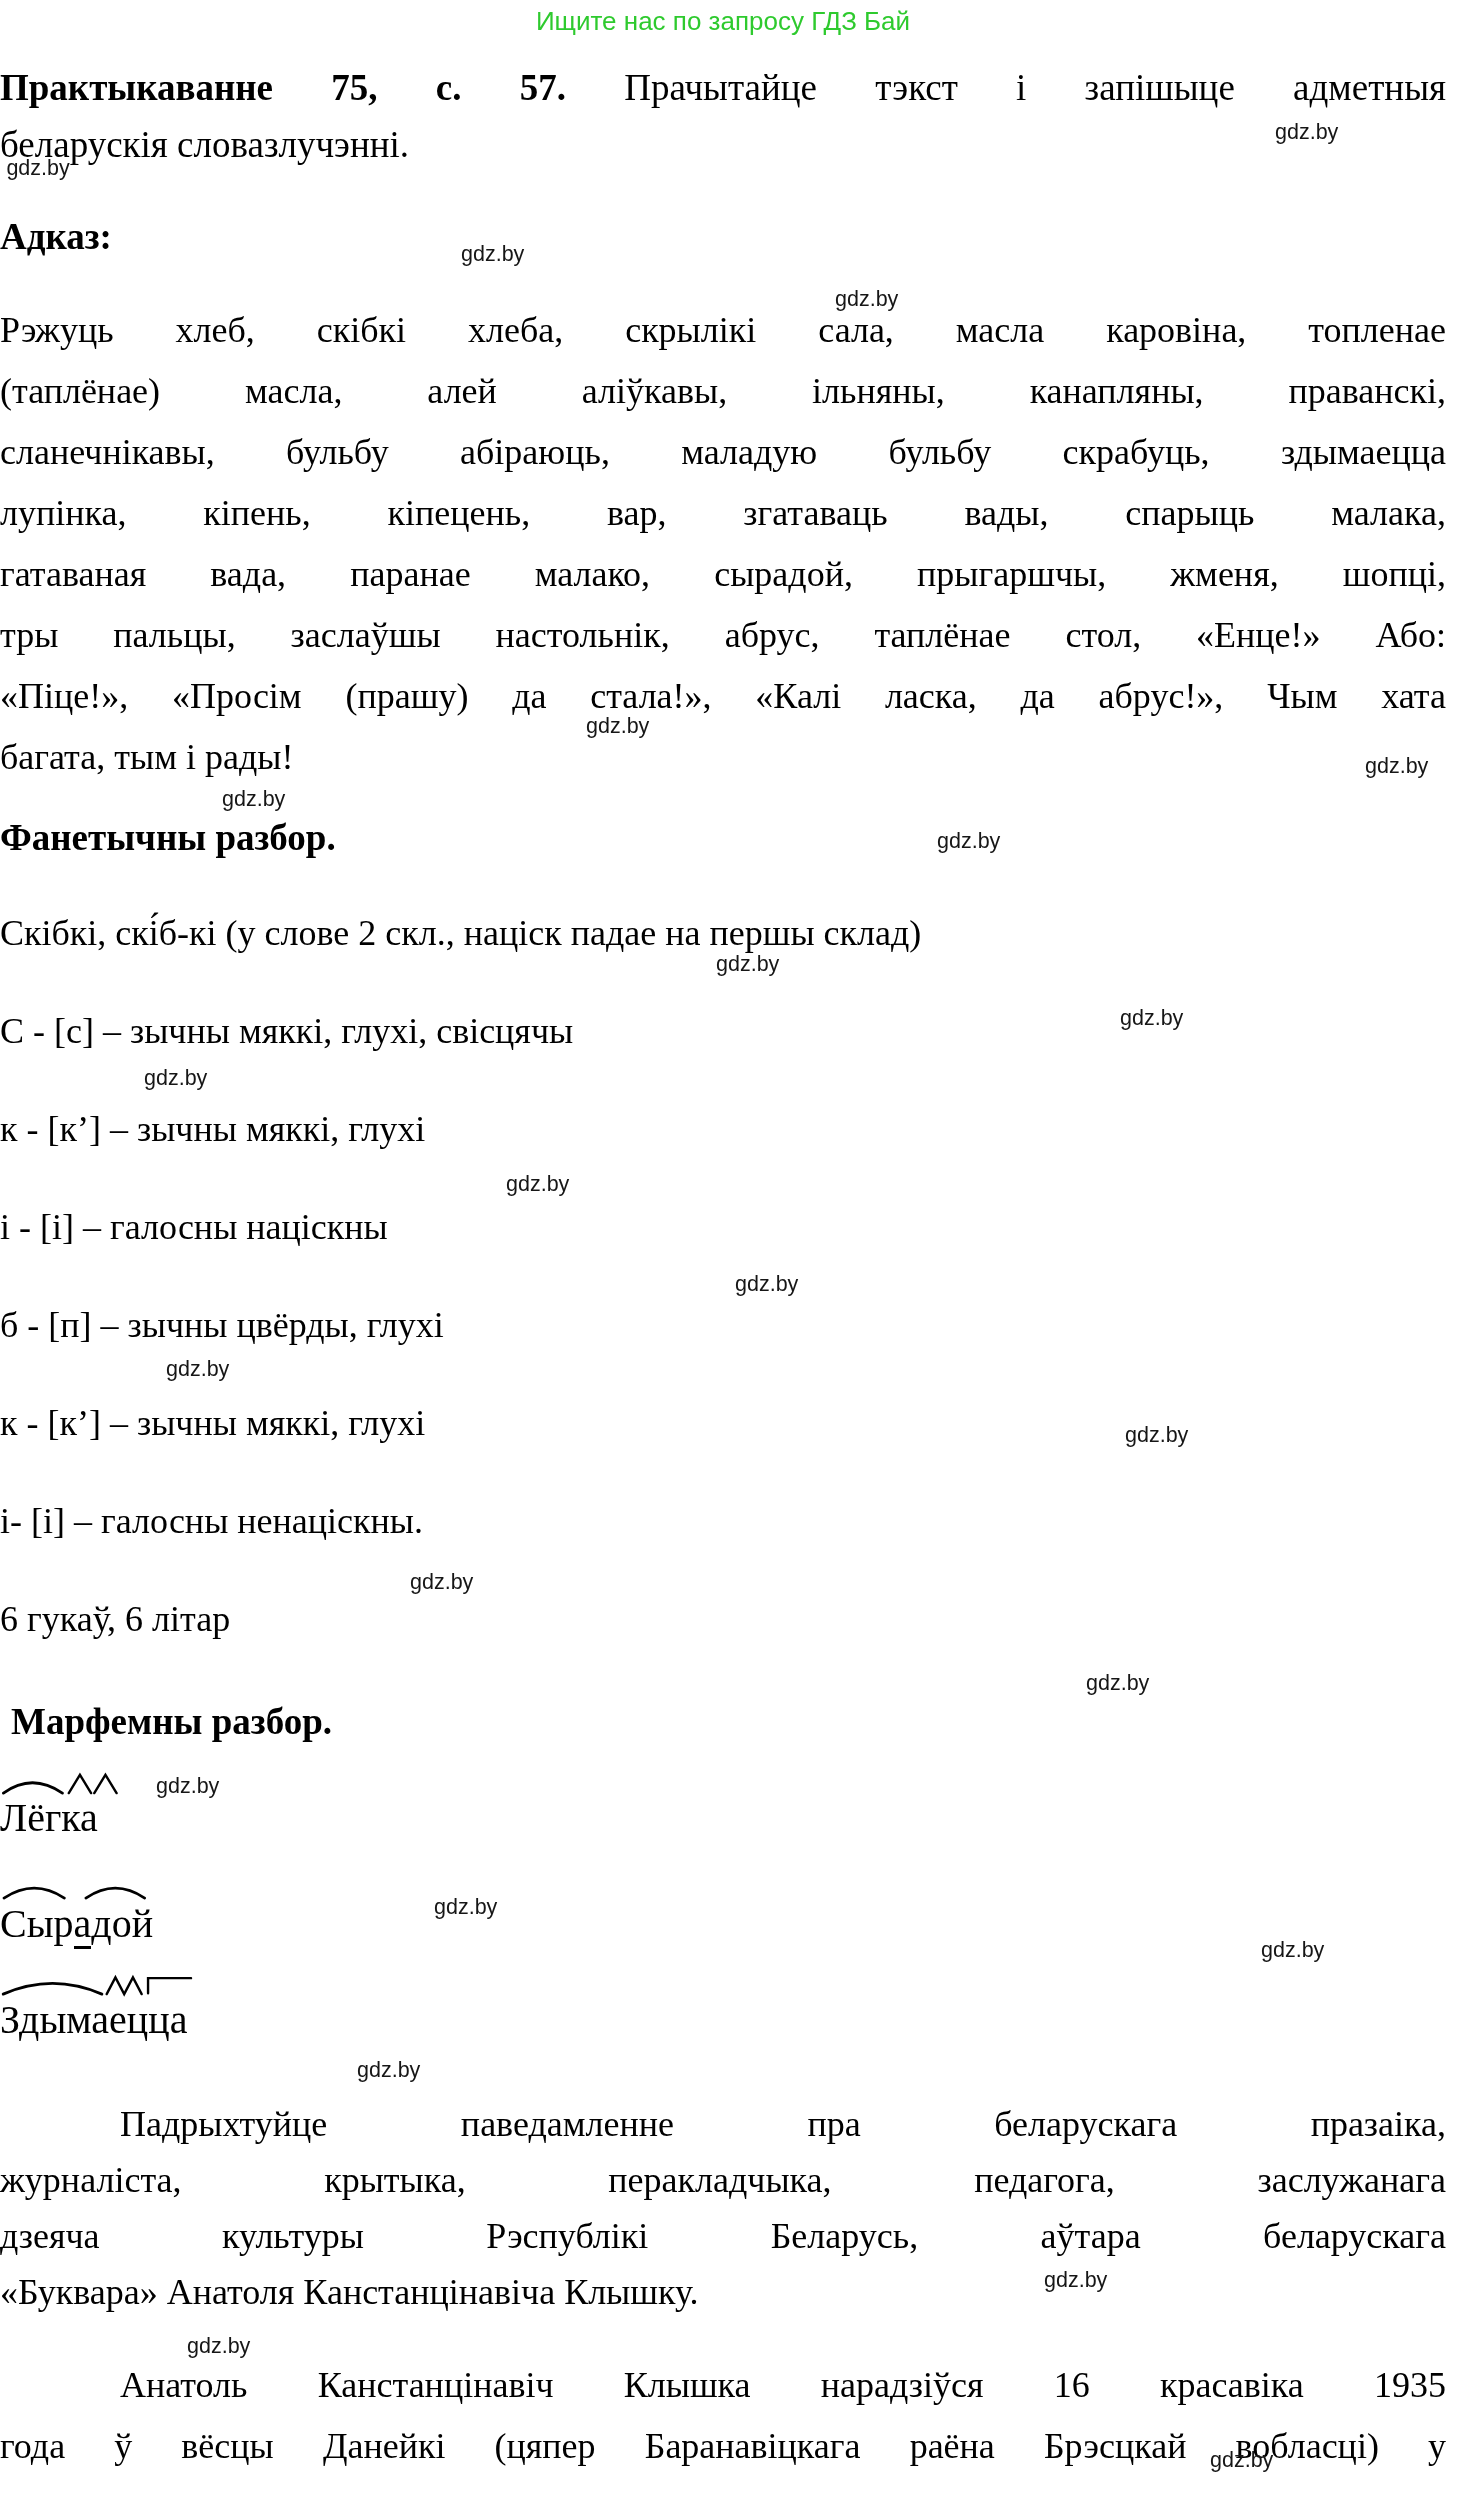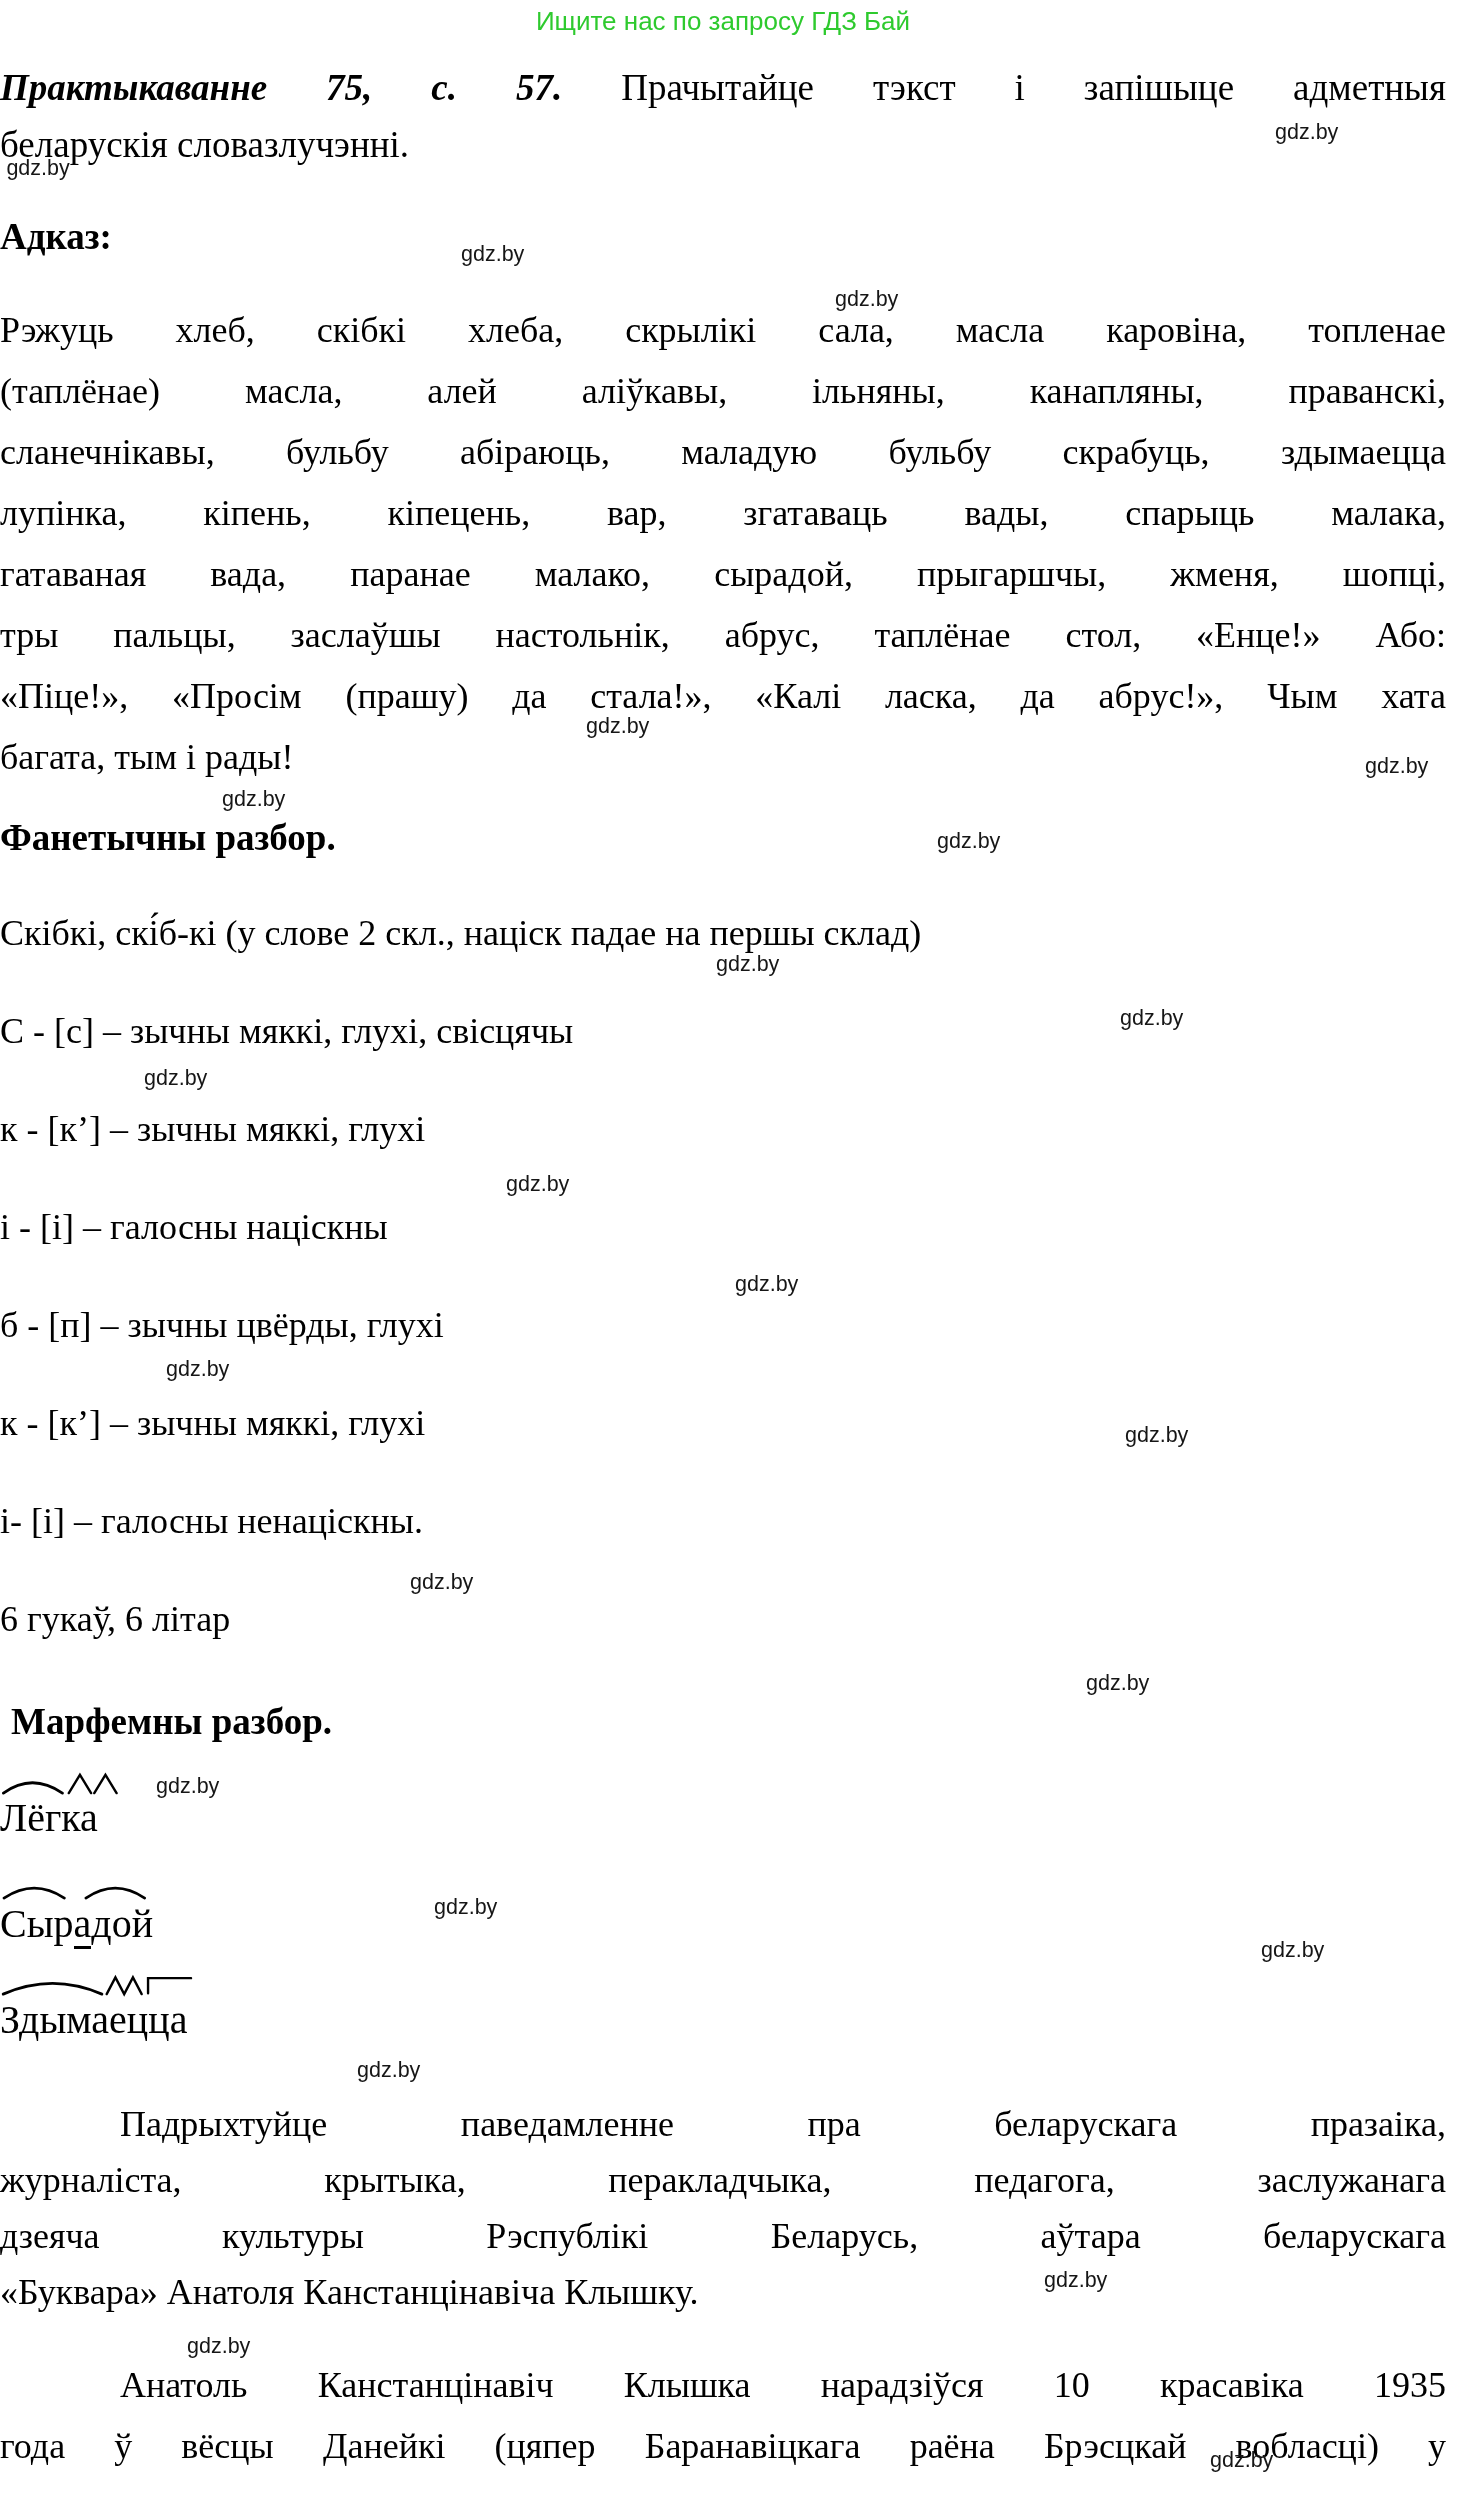--- a/index.html
+++ b/index.html
@@ -14,21 +14,21 @@
   .promo {
     font-family:"Liberation Sans", sans-serif;
     font-size:26px; text-align:center;
     padding-top:6.4px; height:32px;
   }
 
   .jl      { text-align:justify; text-align-last:justify; }
   .jl-last { text-align:justify; text-align-last:left; }
 
   .heading { font-size:37px; margin-top:21px; line-height:57px; }
-  .heading b { font-weight:bold;font-style:italic; }
+  .heading b { font-weight:bold; }
 
   .h-bold  { font-weight:bold; font-size:37px; line-height:45px; }
   .adkaz   { margin-top:41px; }
 
   .answer  { margin-top:41px; font-size:36px; line-height:61px; }
 
   .h-fan   { margin-top:27px; }
 
   .phon-line { font-size:36px; line-height:48px; margin-top:50px; white-space:nowrap; }
   .phon-line.first { margin-top:49px; white-space:normal; }
@@ -126,21 +126,21 @@
   </div>
 
   <div class="bold-para">
     <div class="jl indent">Падрыхтуйце паведамленне пра беларускага празаіка,</div>
     <div class="jl">журналіста, крытыка, перакладчыка, педагога, заслужанага</div>
     <div class="jl">дзеяча культуры Рэспублікі Беларусь, аўтара беларускага</div>
     <div class="jl-last">«Буквара» Анатоля Канстанцінавіча Клышку.</div>
   </div>
 
   <div class="bio">
-    <div class="jl indent">Анатоль Канстанцінавіч Клышка нарадзіўся 10 красавіка 1935</div>
+    <div class="jl indent">Анатоль Канстанцінавіч Клышка нарадзіўся 16 красавіка 1935</div>
     <div class="jl">года ў вёсцы Данейкі (цяпер Баранавіцкага раёна Брэсцкай вобласці) у</div>
   </div>
 
 
   <div>
     <span class="wm" style="left:1275px;top:120px">gdz.by</span>
     <span class="wm" style="left:6.4px;top:156px">gdz.by</span>
     <span class="wm" style="left:461px;top:242px">gdz.by</span>
     <span class="wm" style="left:835px;top:287px">gdz.by</span>
     <span class="wm" style="left:586px;top:714px">gdz.by</span>

